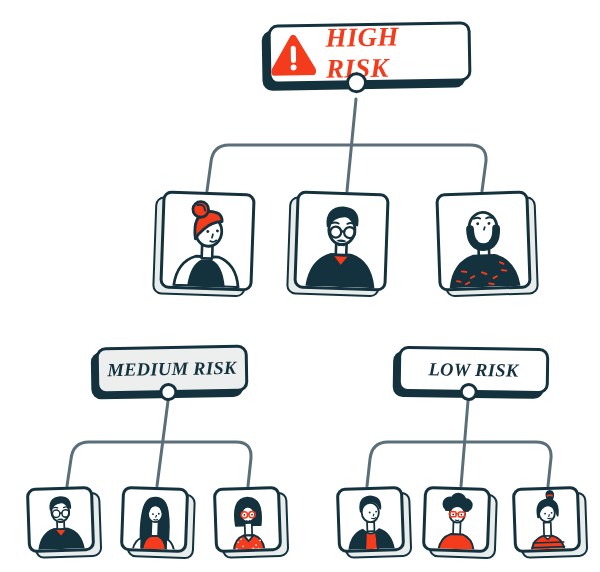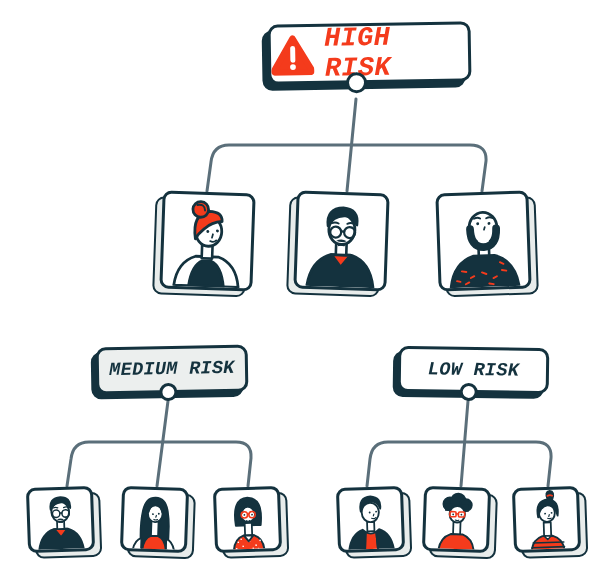--- a/index.html
+++ b/index.html
@@ -1,18 +1,18 @@
 <!DOCTYPE html>
 <html><head>
 <meta charset="utf-8">
 <style>
   html,body{margin:0;padding:0;background:#fff;}
   #stage{
     position:relative;width:600px;height:572px;background:#ffffff;overflow:hidden;
-    font-family:Liberation Mono, monospace;
+    font-family:Liberation Serif, serif;
   }
   
   #connectors{position:absolute;left:0;top:0;width:600px;height:572px;}
   #connectors path{fill:none;stroke:#5b6f7a;stroke-width:3;stroke-linecap:round;stroke-linejoin:round;}
   
   .badge{
     position:absolute;box-sizing:border-box;
     display:flex;align-items:center;justify-content:center;gap:10px;
     background:#fff;border:3px solid #14323E;border-radius:10px;
     box-shadow:-6px 6px 0 0 #14323E;

